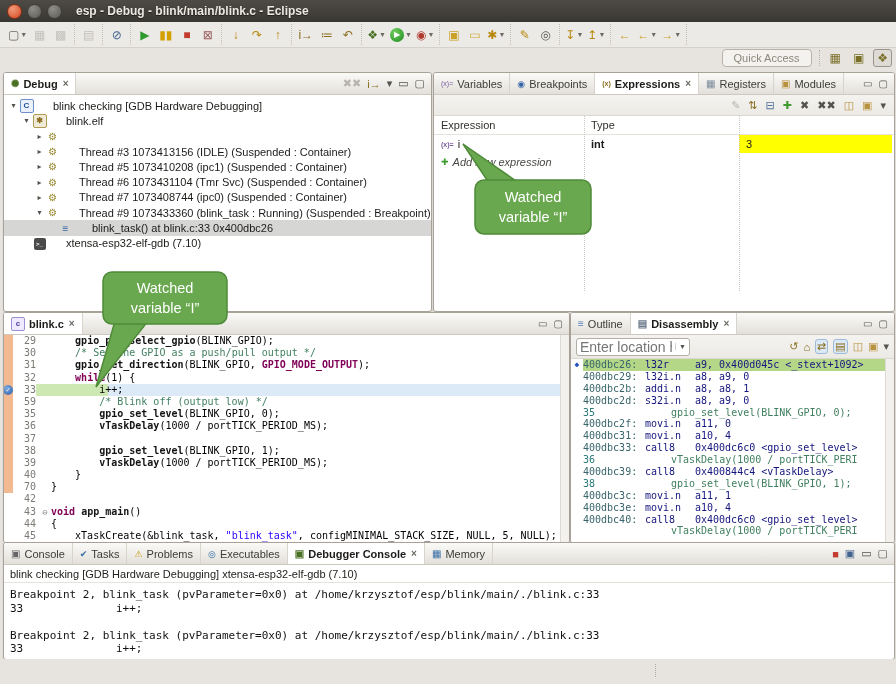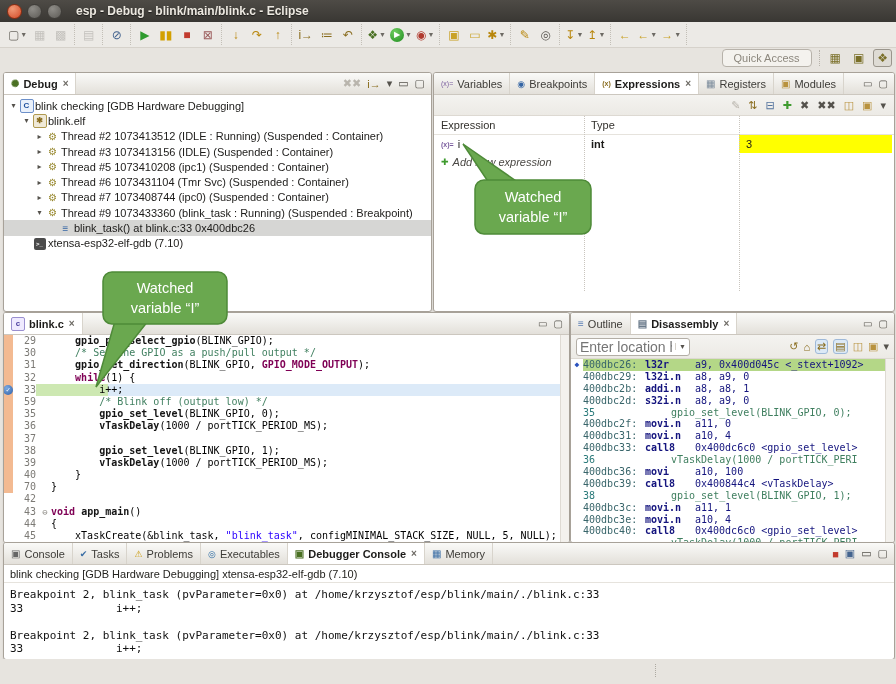--- a/index.html
+++ b/index.html
@@ -41,21 +41,21 @@
   .pbtns{margin-left:auto;display:flex;align-items:center;gap:6px;padding:0 6px;color:#5a5750;font-size:10px}
   .pbtns span{cursor:default}
   .boxic{display:inline-flex;width:12px;height:12px;border-radius:2px;align-items:center;
     justify-content:center;font-size:8px;font-weight:bold;flex:none}
   
   .tree{padding-top:3px}
   .trow{height:15.3px;display:flex;align-items:center;font-size:11px;white-space:nowrap;color:#1c1b19}
   .trow.sel{background:#d6d6d4}
   .tarrow{width:11px;font-size:8px;color:#55524c;text-align:center;flex:none}
   .ticon{width:15px;text-align:center;flex:none;font-size:10px}
-  .tlabel{padding-left:1px}
+  .tlabel{padding-left:19px}
   
   .exptool{height:20px;background:linear-gradient(#f4f3f0,#eceae5);border-bottom:1px solid #ddd9d2;
     display:flex;justify-content:flex-end;align-items:center;gap:8px;padding:0 8px;font-size:11px}
   .expwrap{position:relative}
   .expvsep{position:absolute;top:0;bottom:0;border-left:1px dotted #c9c5be}
   .exphead{height:18px;display:flex;align-items:center;font-size:11px;color:#33312d;border-bottom:1px solid #e6e3dd}
   .expcell{padding:0 7px;box-sizing:border-box;height:100%;display:flex;align-items:center}
   .exprow{height:18px;display:flex;align-items:center;font-size:11px;color:#1c1b19}
   .addrow{font-style:italic;color:#4a4844}
   
@@ -85,21 +85,21 @@
     font-family:"Liberation Sans",sans-serif;background:transparent}
   .combo .cbtn{width:13px;text-align:center;font-size:7px;color:#55524c;border-left:1px solid #d5d1ca}
   .disic{font-size:11px;color:#8a6d1f}
   .disic.tog{border:1px solid #9fb9d8;background:#dce9f6;border-radius:3px;padding:0 1px}
   .diswrap{position:absolute;top:46px;left:0;right:8px;bottom:0;background:#fff;
     font-family:"DejaVu Sans Mono",monospace;font-size:10px;line-height:11.9px;overflow:hidden}
   .dline{position:relative;height:11.9px;display:flex;white-space:pre}
   .dcur{position:absolute;left:12px;right:0;top:0;bottom:0;background:#b4d787;z-index:0}
   .dmark{width:12px;flex:none;text-align:center;font-size:8px;color:#2a52be;position:relative;z-index:1}
   .daddr{width:62px;flex:none;color:#38656a;position:relative;z-index:1}
-  .dmn{width:50px;flex:none;color:#14147e;font-weight:bold;position:relative;z-index:1}
+  .dmn{width:50px;flex:none;color:#14147e;font-weight:normal;position:relative;z-index:1}
   .dops{color:#14147e;position:relative;z-index:1}
   .dnum{width:62px;flex:none;color:#2a7a7a;position:relative;z-index:1}
   .dsrc{color:#3f7f5f;padding-left:26px;position:relative;z-index:1}
   
   .condesc{font-size:11px;color:#24231f;padding:3px 6px 2px;border-bottom:1px solid #e6e3dd;background:#fff}
   .conbody{font-family:"DejaVu Sans Mono",monospace;font-size:11px;line-height:13.6px;
     padding:5px 6px;white-space:pre;color:#111}
   
   .statusbar{position:absolute;left:0;right:0;bottom:0;height:25px;background:#e7e4df}
   .statussep{position:absolute;left:655px;top:5px;height:13px;border-left:1px dotted #aeaaa2}
@@ -264,21 +264,20 @@
         <span class="tlabel">blink checking [GDB Hardware Debugging]</span>
       </div>
       <div class="trow" style="padding-left: 17px;">
         <span class="tarrow">▾</span>
         <span class="ticon"><span class="boxic" style="background: rgb(240, 234, 216); border: 1px solid rgb(176, 154, 80); color: rgb(138, 109, 31);">✱</span></span>
         <span class="tlabel">blink.elf</span>
       </div>
       <div class="trow" style="padding-left: 30px;">
         <span class="tarrow">▸</span>
         <span class="ticon" style="color: rgb(150, 134, 42);">⚙</span>
-        <span class="tlabel">Thread #2 1073413512 (IDLE : Running) (Suspended : Container)</span>
       </div>
       <div class="trow" style="padding-left: 30px;">
         <span class="tarrow">▸</span>
         <span class="ticon" style="color: rgb(150, 134, 42);">⚙</span>
         <span class="tlabel">Thread #3 1073413156 (IDLE) (Suspended : Container)</span>
       </div>
       <div class="trow" style="padding-left: 30px;">
         <span class="tarrow">▸</span>
         <span class="ticon" style="color: rgb(150, 134, 42);">⚙</span>
         <span class="tlabel">Thread #5 1073410208 (ipc1) (Suspended : Container)</span>
@@ -446,21 +445,20 @@
   <div class="diswrap" id="disasm-lines">
       <div class="dline"><span class="dcur"></span><span class="dmark">◆</span><span class="daddr">400dbc26:</span><span class="dmn">l32r</span><span class="dops">a9, 0x400d045c &lt;_stext+1092&gt;</span></div>
       <div class="dline"><span class="dmark"></span><span class="daddr">400dbc29:</span><span class="dmn">l32i.n</span><span class="dops">a8, a9, 0</span></div>
       <div class="dline"><span class="dmark"></span><span class="daddr">400dbc2b:</span><span class="dmn">addi.n</span><span class="dops">a8, a8, 1</span></div>
       <div class="dline"><span class="dmark"></span><span class="daddr">400dbc2d:</span><span class="dmn">s32i.n</span><span class="dops">a8, a9, 0</span></div>
       <div class="dline"><span class="dmark"></span><span class="dnum">35</span><span class="dsrc">gpio_set_level(BLINK_GPIO, 0);</span></div>
       <div class="dline"><span class="dmark"></span><span class="daddr">400dbc2f:</span><span class="dmn">movi.n</span><span class="dops">a11, 0</span></div>
       <div class="dline"><span class="dmark"></span><span class="daddr">400dbc31:</span><span class="dmn">movi.n</span><span class="dops">a10, 4</span></div>
       <div class="dline"><span class="dmark"></span><span class="daddr">400dbc33:</span><span class="dmn">call8</span><span class="dops">0x400dc6c0 &lt;gpio_set_level&gt;</span></div>
       <div class="dline"><span class="dmark"></span><span class="dnum">36</span><span class="dsrc">vTaskDelay(1000 / portTICK_PERI</span></div>
-      <div class="dline"><span class="dmark"></span><span class="daddr">400dbc36:</span><span class="dmn">movi</span><span class="dops">a10, 100</span></div>
       <div class="dline"><span class="dmark"></span><span class="daddr">400dbc39:</span><span class="dmn">call8</span><span class="dops">0x400844c4 &lt;vTaskDelay&gt;</span></div>
       <div class="dline"><span class="dmark"></span><span class="dnum">38</span><span class="dsrc">gpio_set_level(BLINK_GPIO, 1);</span></div>
       <div class="dline"><span class="dmark"></span><span class="daddr">400dbc3c:</span><span class="dmn">movi.n</span><span class="dops">a11, 1</span></div>
       <div class="dline"><span class="dmark"></span><span class="daddr">400dbc3e:</span><span class="dmn">movi.n</span><span class="dops">a10, 4</span></div>
       <div class="dline"><span class="dmark"></span><span class="daddr">400dbc40:</span><span class="dmn">call8</span><span class="dops">0x400dc6c0 &lt;gpio_set_level&gt;</span></div>
       <div class="dline"><span class="dmark"></span><span class="dnum"></span><span class="dsrc">vTaskDelay(1000 / portTICK_PERI</span></div>
     </div>
   <div class="ovruler" style="top:46px"></div>
 </div>
 

